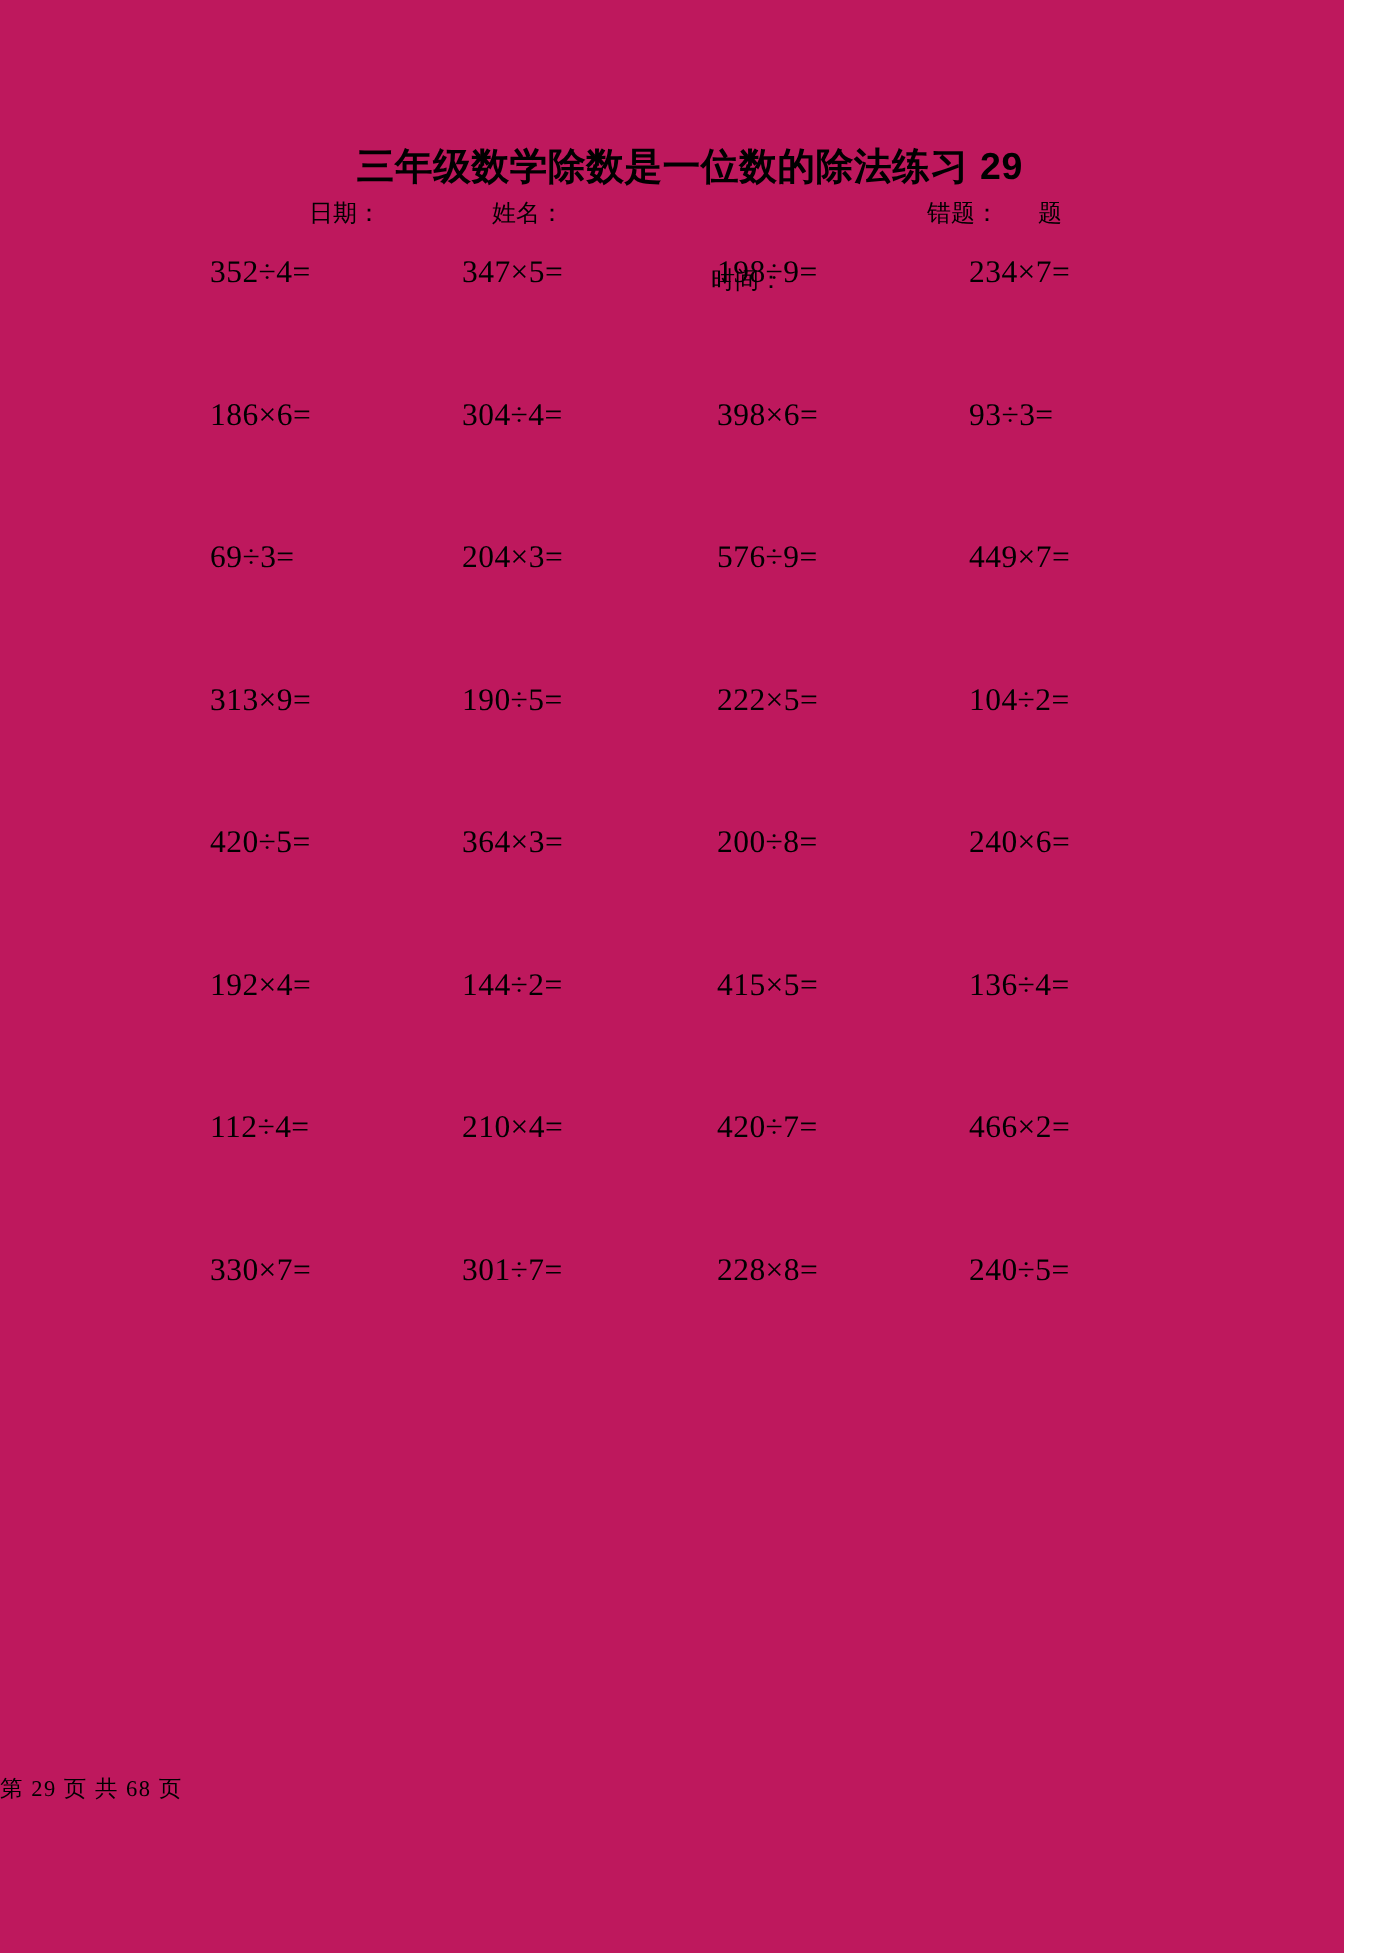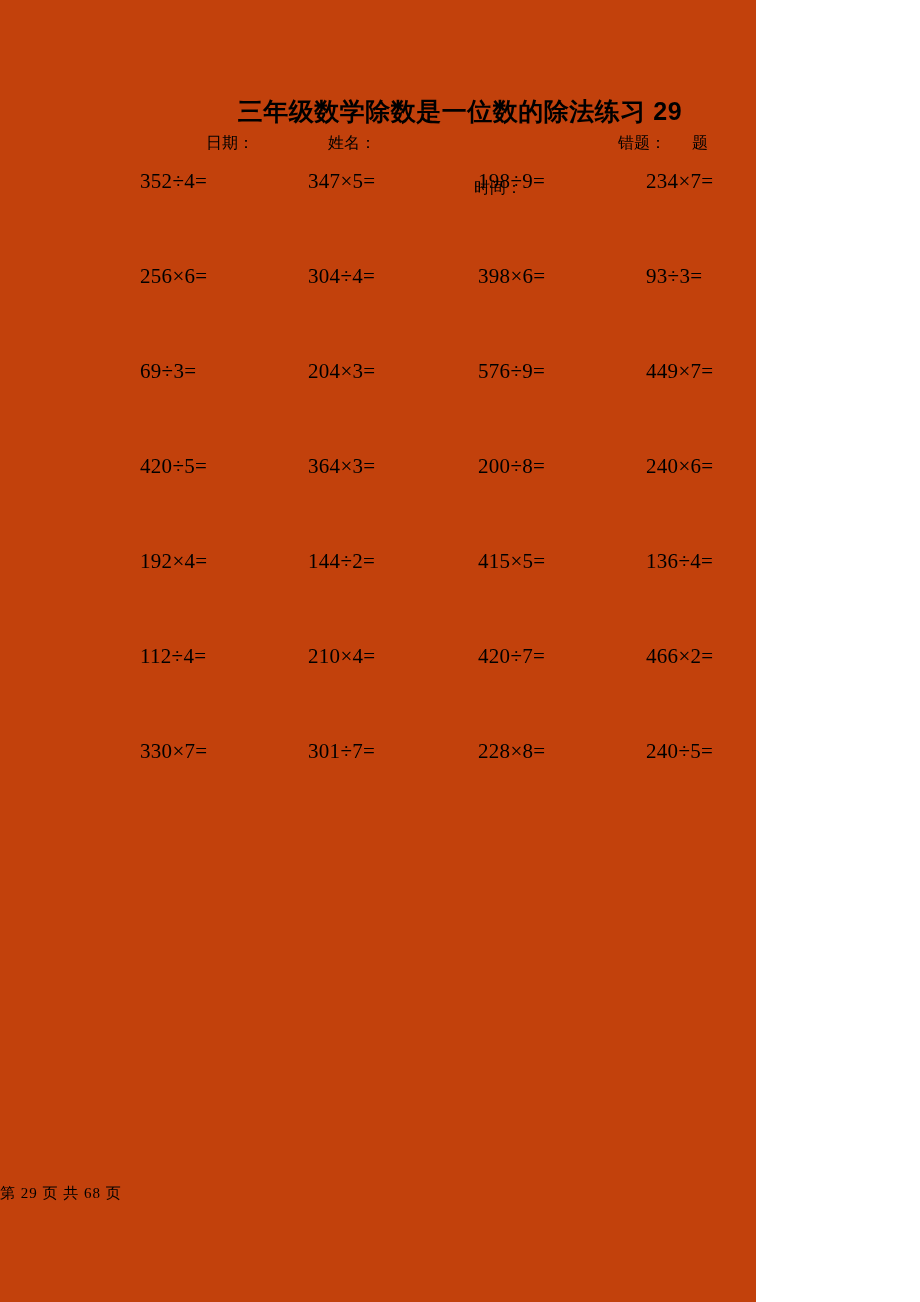--- a/index.html
+++ b/index.html
@@ -14,23 +14,23 @@
     overflow: hidden;
     font-family: "Liberation Serif", "DejaVu Serif", serif;
     color: #000000;
     -webkit-font-smoothing: antialiased;
   }
 
   .page {
     position: absolute;
     left: 0;
     top: 0;
-    width: 756px;
+    width: 896px;
     height: 1302px;
-    background: #c2410c;
+    background: #be185d;
   }
 
   
   .worksheet-title {
     position: absolute;
     left: 0;
     top: 78px;
     width: 920px;
     text-align: center;
     font-family: "Liberation Sans", "DejaVu Sans", sans-serif;
@@ -120,30 +120,36 @@
   </div>
 
   <div class="problem-grid">
       <div class="problem-row">
         <span class="problem-cell col-0">352÷4=</span>
         <span class="problem-cell col-1">347×5=</span>
         <span class="problem-cell col-2">198÷9=</span>
         <span class="problem-cell col-3">234×7=</span>
       </div>
       <div class="problem-row">
-        <span class="problem-cell col-0">256×6=</span>
+        <span class="problem-cell col-0">186×6=</span>
         <span class="problem-cell col-1">304÷4=</span>
         <span class="problem-cell col-2">398×6=</span>
         <span class="problem-cell col-3">93÷3=</span>
       </div>
       <div class="problem-row">
         <span class="problem-cell col-0">69÷3=</span>
         <span class="problem-cell col-1">204×3=</span>
         <span class="problem-cell col-2">576÷9=</span>
         <span class="problem-cell col-3">449×7=</span>
+      </div>
+      <div class="problem-row">
+        <span class="problem-cell col-0">313×9=</span>
+        <span class="problem-cell col-1">190÷5=</span>
+        <span class="problem-cell col-2">222×5=</span>
+        <span class="problem-cell col-3">104÷2=</span>
       </div>
       <div class="problem-row">
         <span class="problem-cell col-0">420÷5=</span>
         <span class="problem-cell col-1">364×3=</span>
         <span class="problem-cell col-2">200÷8=</span>
         <span class="problem-cell col-3">240×6=</span>
       </div>
       <div class="problem-row">
         <span class="problem-cell col-0">192×4=</span>
         <span class="problem-cell col-1">144÷2=</span>

